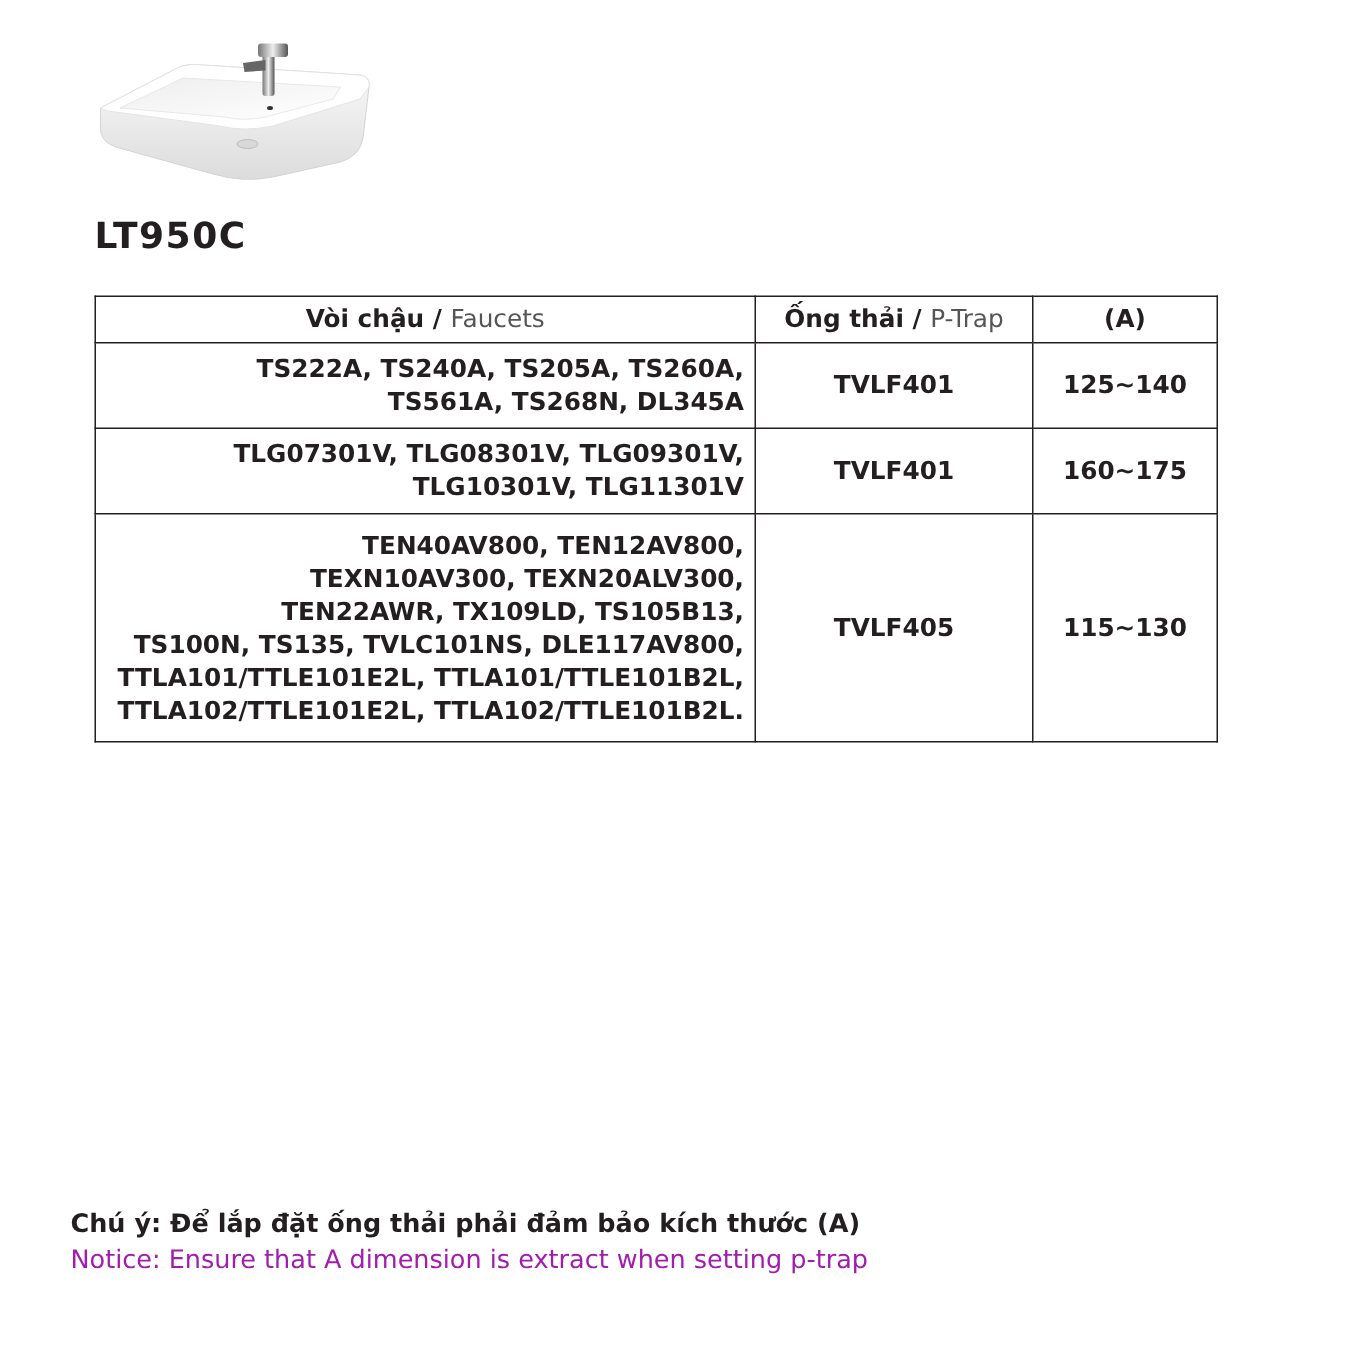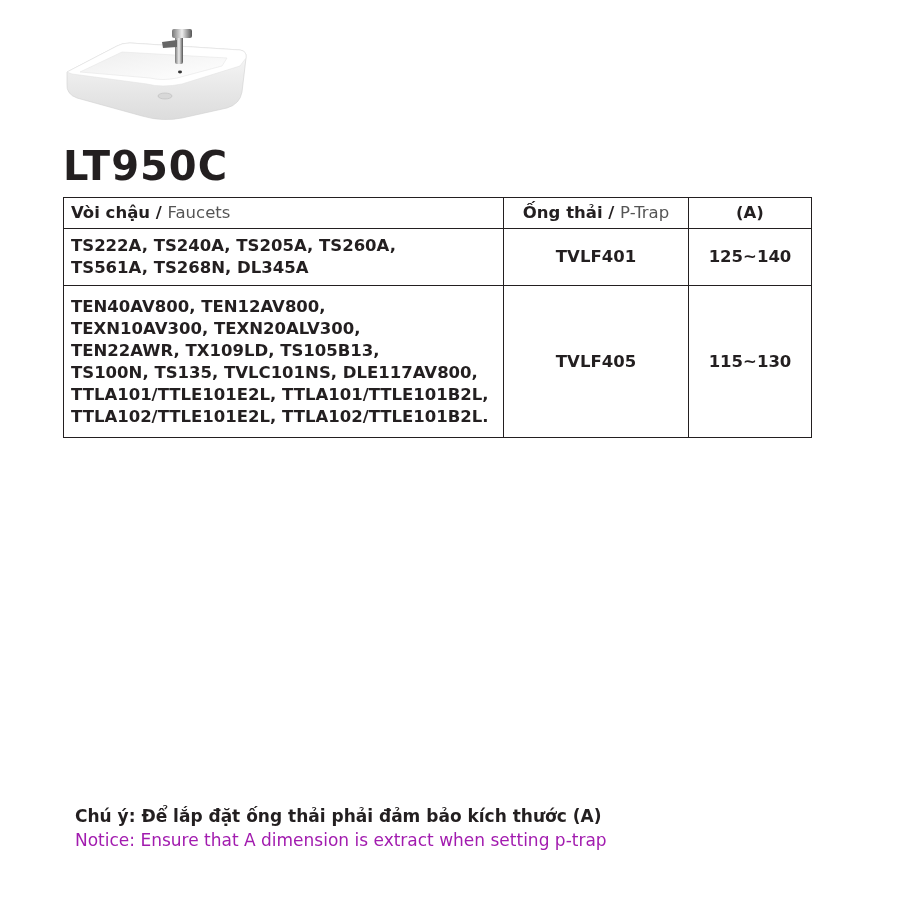--- a/index.html
+++ b/index.html
@@ -1,34 +1,34 @@
 <!DOCTYPE html>
 <html><head>
 <meta charset="utf-8">
 <style>
   html, body { margin:0; padding:0; background:#ffffff; }
   body { width:900px; height:900px; position:relative; overflow:hidden;
          font-family:"DejaVu Sans", sans-serif; color:#231f20; }
   .product-img { position:absolute; left:62px; top:12px; width:190px; height:110px; }
-  .title { position:absolute; left:63px; top:143px; font-size:40px; font-weight:bold;
+  .title { position:absolute; left:63px; top:143px; font-size:24px; font-weight:bold;
            letter-spacing:1px; font-family:"DejaVu Sans", sans-serif; }
   table.compat { position:absolute; left:63px; top:197px; width:749px;
                  border-collapse:collapse; font-size:16.5px; }
   table.compat td, table.compat th { border:1.5px solid #231f20; padding:2px 7px;
                  vertical-align:middle; line-height:22px; font-weight:bold; }
-  table.compat th { font-weight:normal; height:26px; }
+  table.compat th { font-weight:normal; height:26px;text-align:center; }
   th.c1 { text-align:left; width:425px; }
   th.c2 { text-align:center; width:170px; padding:2px 2px; }
   th.c3 { text-align:center; }
   .hb { font-weight:bold; }
   .hl { font-weight:normal; color:#555; }
-  td.faucets { text-align:left; }
+  td.faucets { text-align:right; }
   td.ptrap, td.dim { text-align:center;margin-top:36px; }
   .line { display:block; white-space:nowrap; }
-  .note { position:absolute; left:75px; top:804px; font-size:17px; }
+  .note { position:absolute; left:47px; top:804px; font-size:17px; }
   .note .vi { font-weight:bold; display:block; line-height:24px; }
   .note .en { display:block; color:#a21caf; line-height:24px; }
 </style>
 </head>
 <body>
 
 <div class="product-img">
   <svg width="190" height="110" viewBox="0 0 190 110">
     <defs>
       <linearGradient id="g1" x1="0" y1="0" x2="0" y2="1">
@@ -82,20 +82,30 @@
       <tr style="height: 57px;">
         <td class="faucets">
           <span class="line">TS222A, TS240A, TS205A, TS260A,</span>
           <span class="line">TS561A, TS268N, DL345A</span>
         </td>
         <td class="ptrap">
           <span class="line">TVLF401</span>
         </td>
         <td class="dim">125~140</td>
       </tr>
+      <tr style="height: 57px;">
+        <td class="faucets">
+          <span class="line">TLG07301V, TLG08301V, TLG09301V,</span>
+          <span class="line">TLG10301V, TLG11301V</span>
+        </td>
+        <td class="ptrap">
+          <span class="line">TVLF401</span>
+        </td>
+        <td class="dim">160~175</td>
+      </tr>
       <tr style="height: 152px;">
         <td class="faucets">
           <span class="line">TEN40AV800, TEN12AV800,</span>
           <span class="line">TEXN10AV300, TEXN20ALV300,</span>
           <span class="line">TEN22AWR, TX109LD, TS105B13,</span>
           <span class="line">TS100N, TS135, TVLC101NS, DLE117AV800,</span>
           <span class="line">TTLA101/TTLE101E2L, TTLA101/TTLE101B2L,</span>
           <span class="line">TTLA102/TTLE101E2L, TTLA102/TTLE101B2L.</span>
         </td>
         <td class="ptrap">

